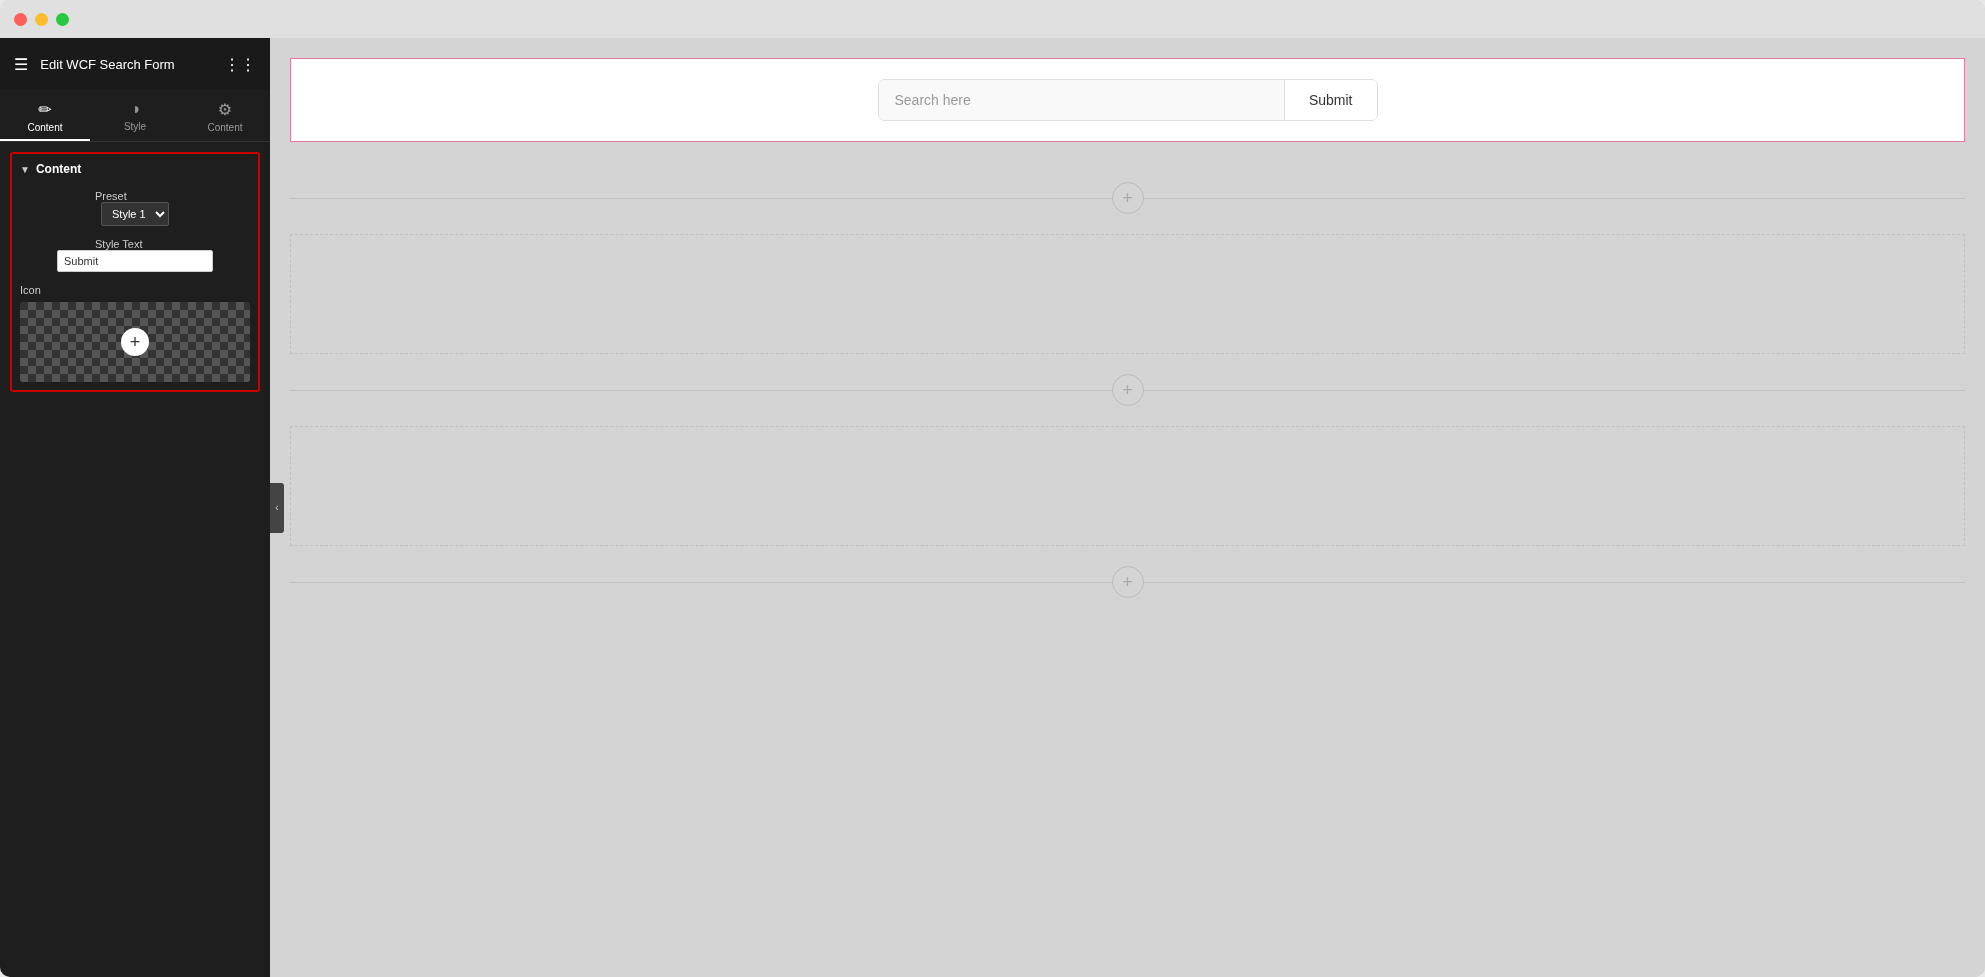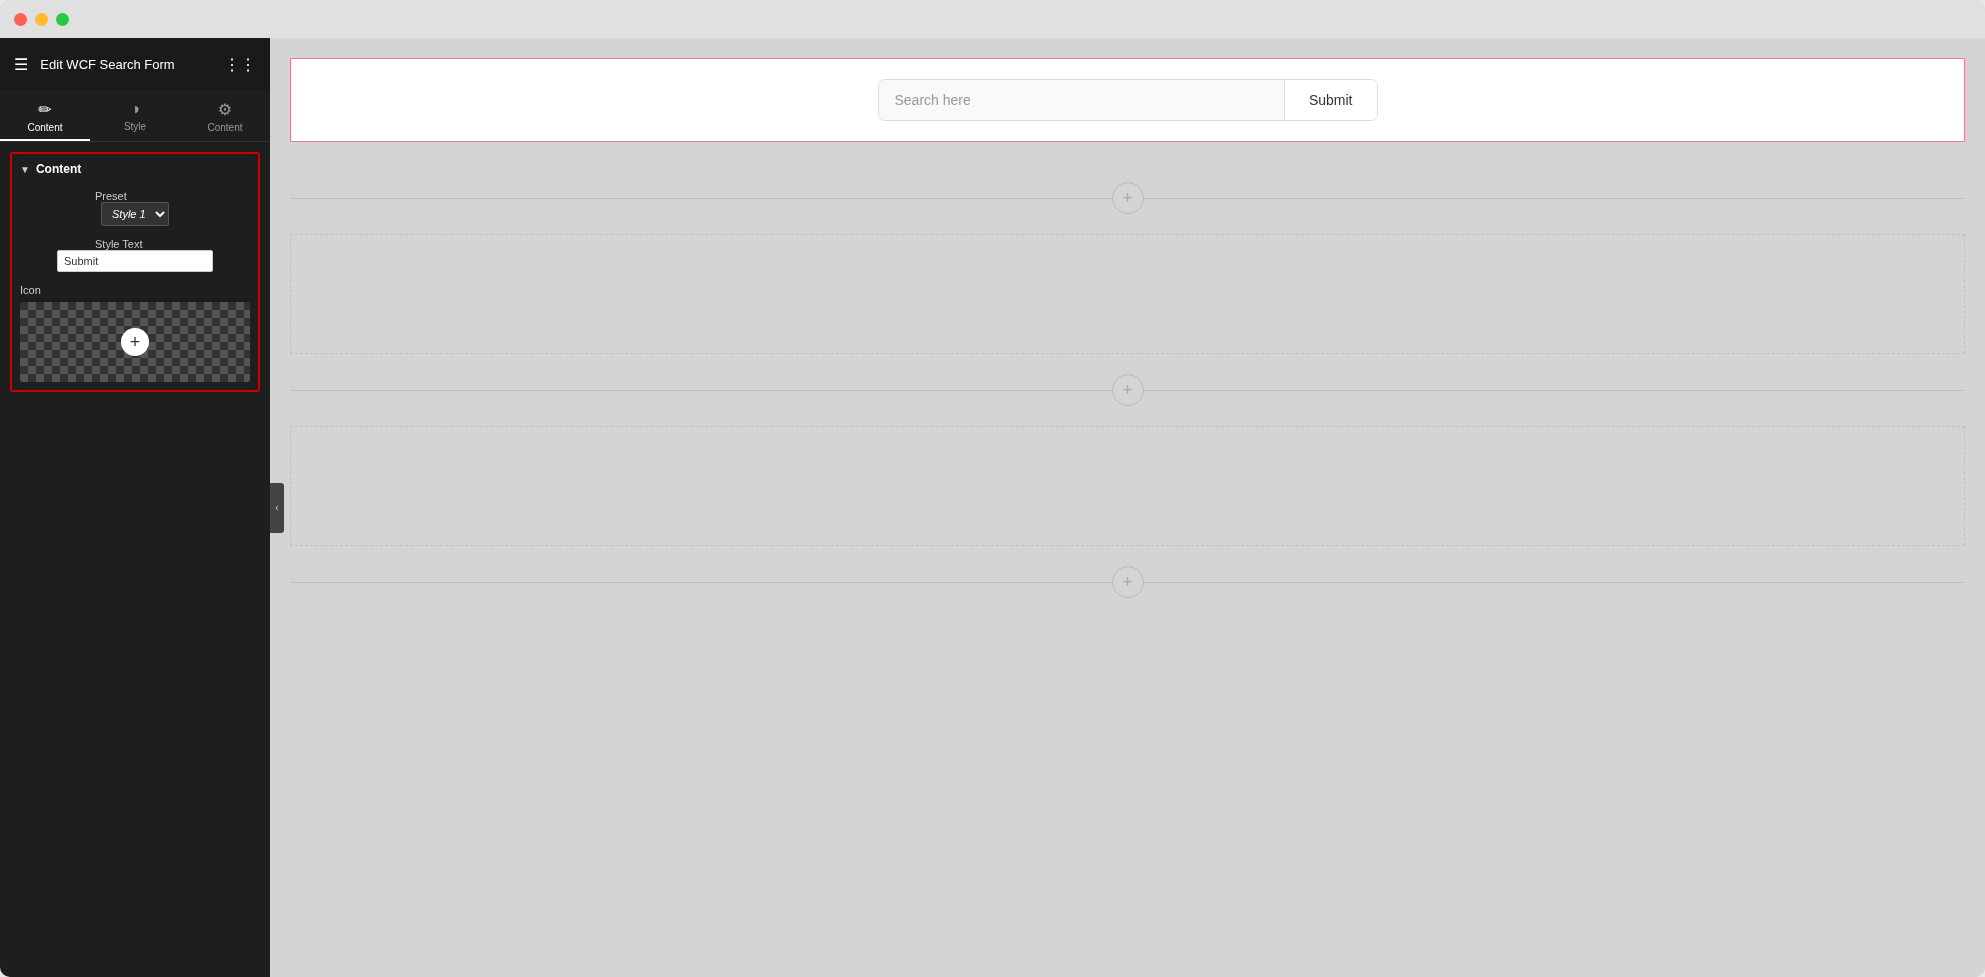--- a/index.html
+++ b/index.html
@@ -190,21 +190,20 @@
 
     .field-select {
       width: 100%;
       background: #333;
       border: 1px solid #555;
       color: #fff;
       font-size: 11px;
       padding: 4px 6px;
       border-radius: 2px;
       cursor: pointer;
-      font-style: italic;
     }
 
     .field-input {
       width: 100%;
       background: #fff;
       border: 1px solid #ccc;
       color: #333;
       font-size: 11px;
       padding: 4px 6px;
       border-radius: 2px;

